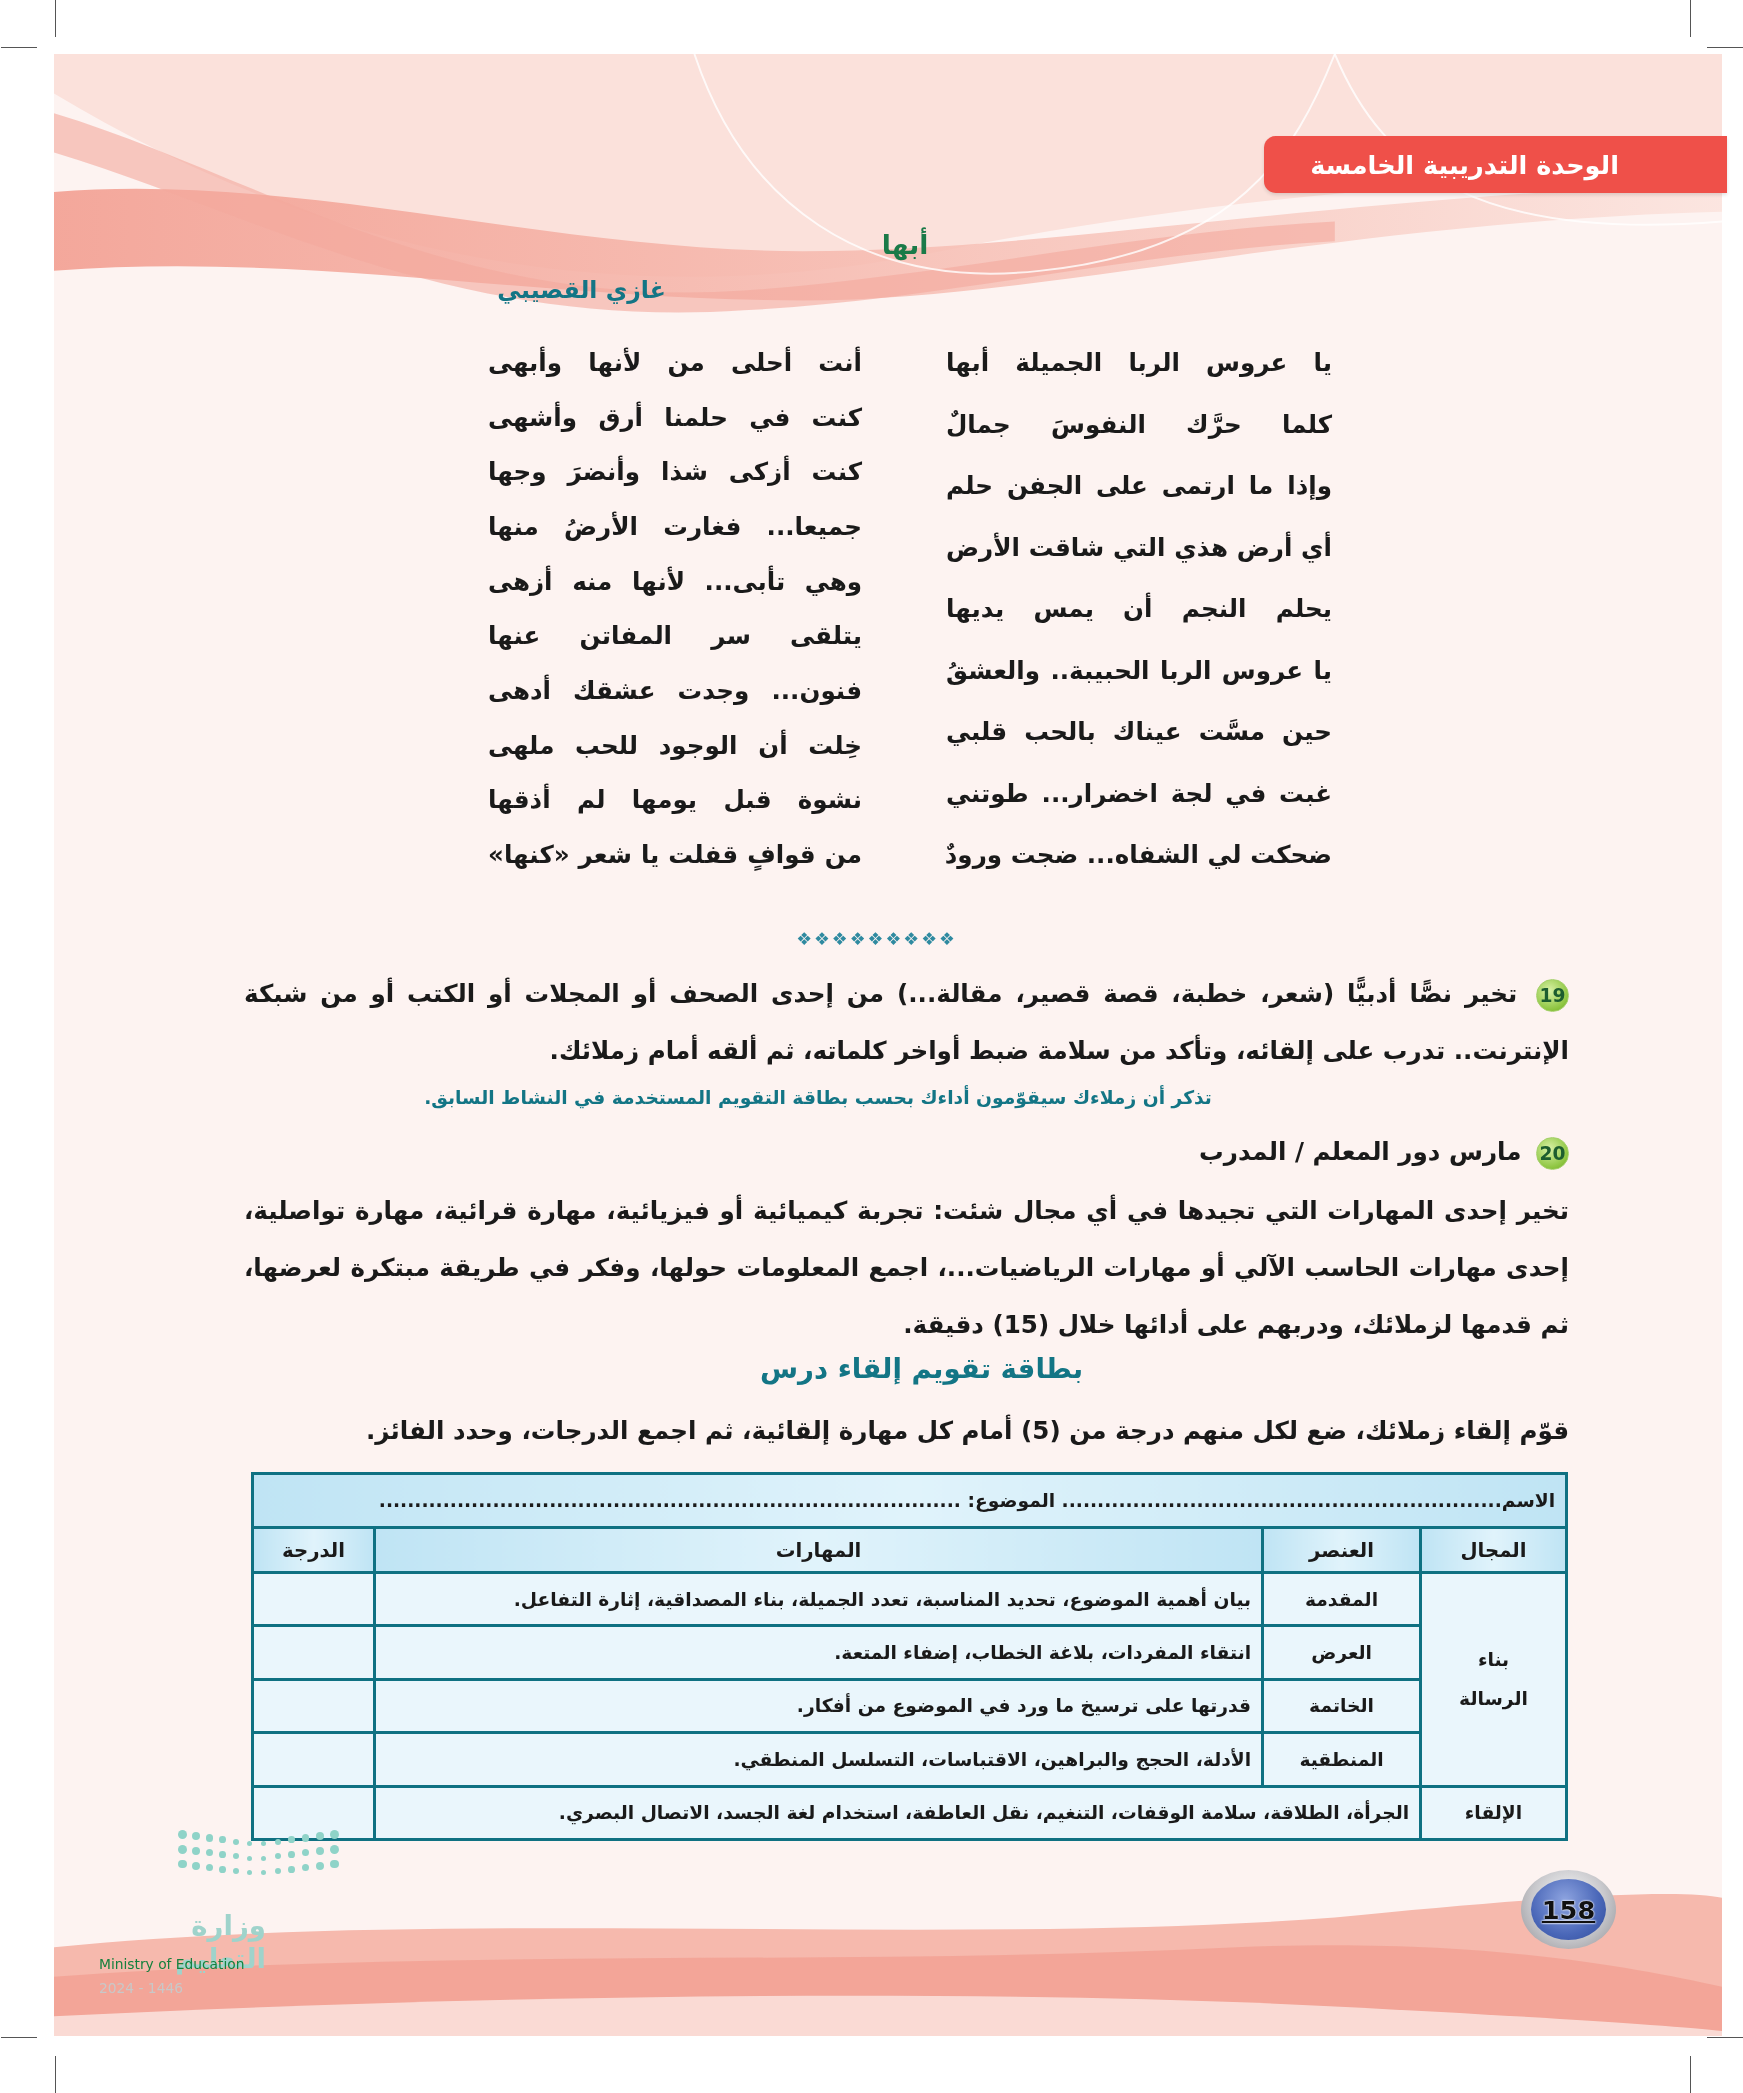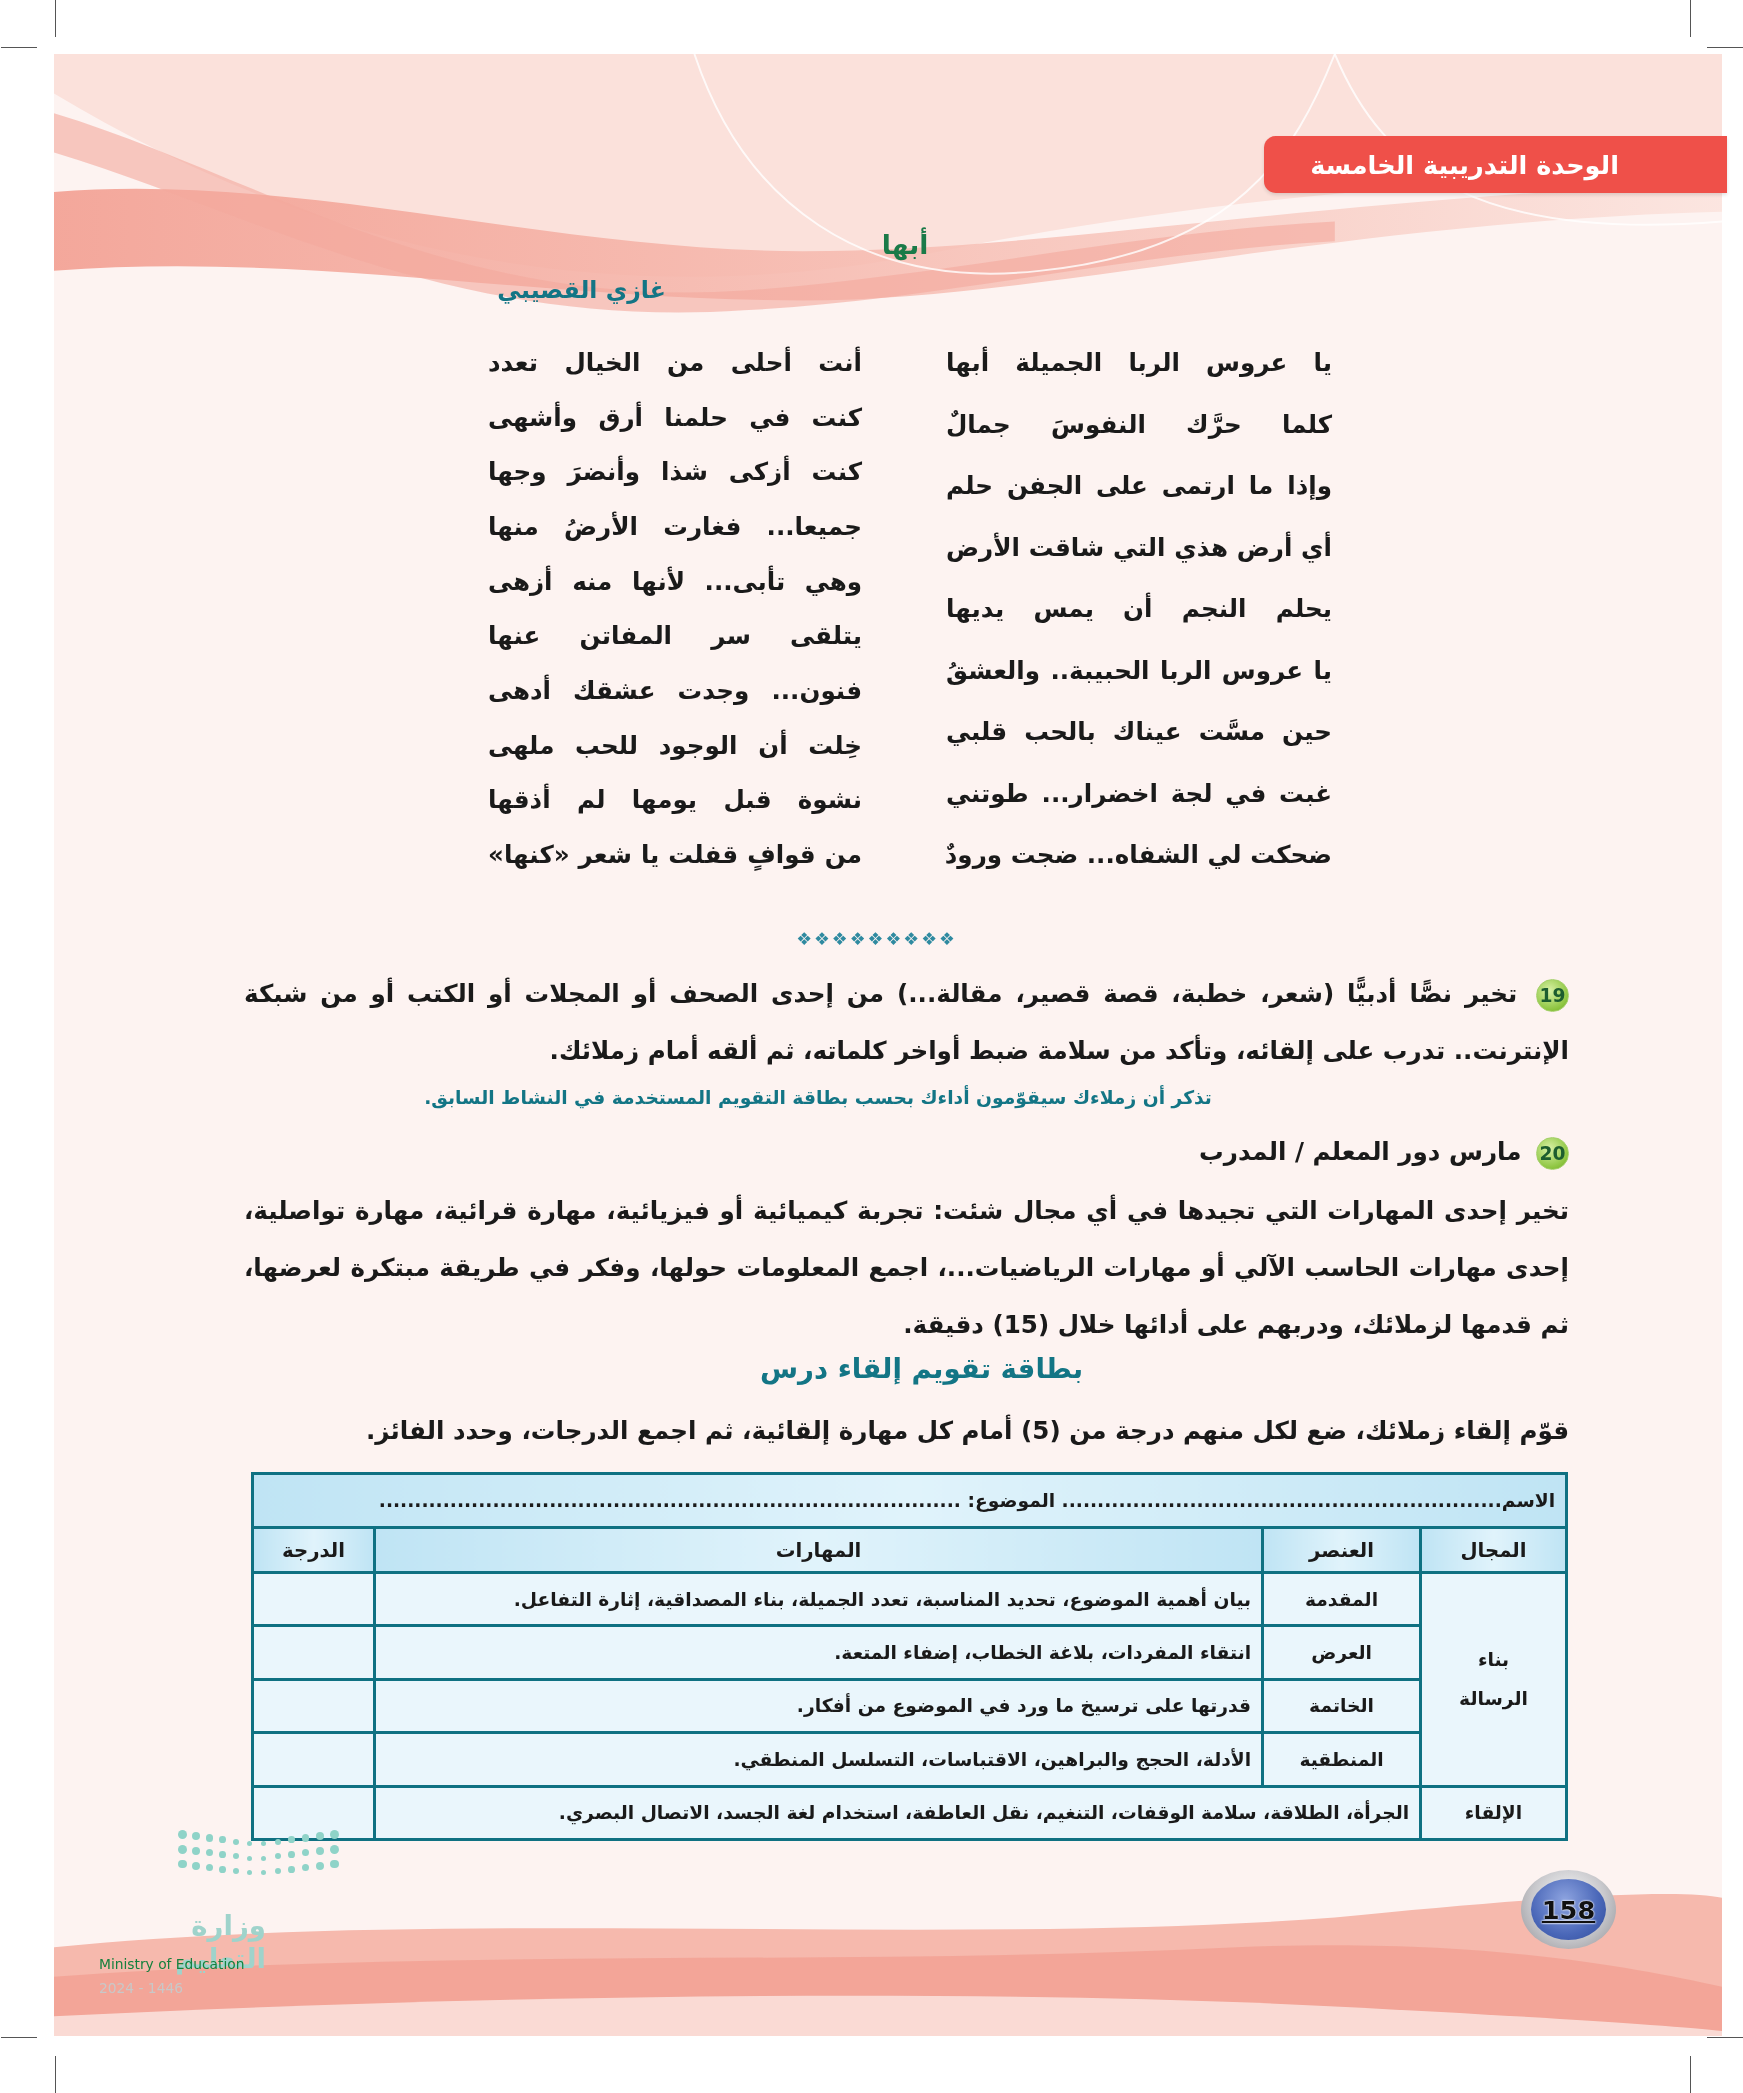--- a/index.html
+++ b/index.html
@@ -151,21 +151,21 @@
   <div class="verse">وإذا ما ارتمى على الجفن حلم</div>
   <div class="verse">أي أرض هذي التي شاقت الأرض</div>
   <div class="verse">يحلم النجم أن يمس يديها</div>
   <div class="verse">يا عروس الربا الحبيبة.. والعشقُ</div>
   <div class="verse">حين مسَّت عيناك بالحب قلبي</div>
   <div class="verse">غبت في لجة اخضرار... طوتني</div>
   <div class="verse">ضحكت لي الشفاه... ضجت ورودٌ</div>
 </div>
 
 <div class="verses left">
-  <div class="verse">أنت أحلى من الخيال تعدد</div>
+  <div class="verse">أنت أحلى من لأنها وأبهى</div>
   <div class="verse">كنت في حلمنا أرق وأشهى</div>
   <div class="verse">كنت أزكى شذا وأنضرَ وجها</div>
   <div class="verse">جميعا... فغارت الأرضُ منها</div>
   <div class="verse">وهي تأبى... لأنها منه أزهى</div>
   <div class="verse">يتلقى سر المفاتن عنها</div>
   <div class="verse">فنون... وجدت عشقك أدهى</div>
   <div class="verse">خِلت أن الوجود للحب ملهى</div>
   <div class="verse">نشوة قبل يومها لم أذقها</div>
   <div class="verse">من قوافٍ قفلت يا شعر «كنها»</div>
 </div>

